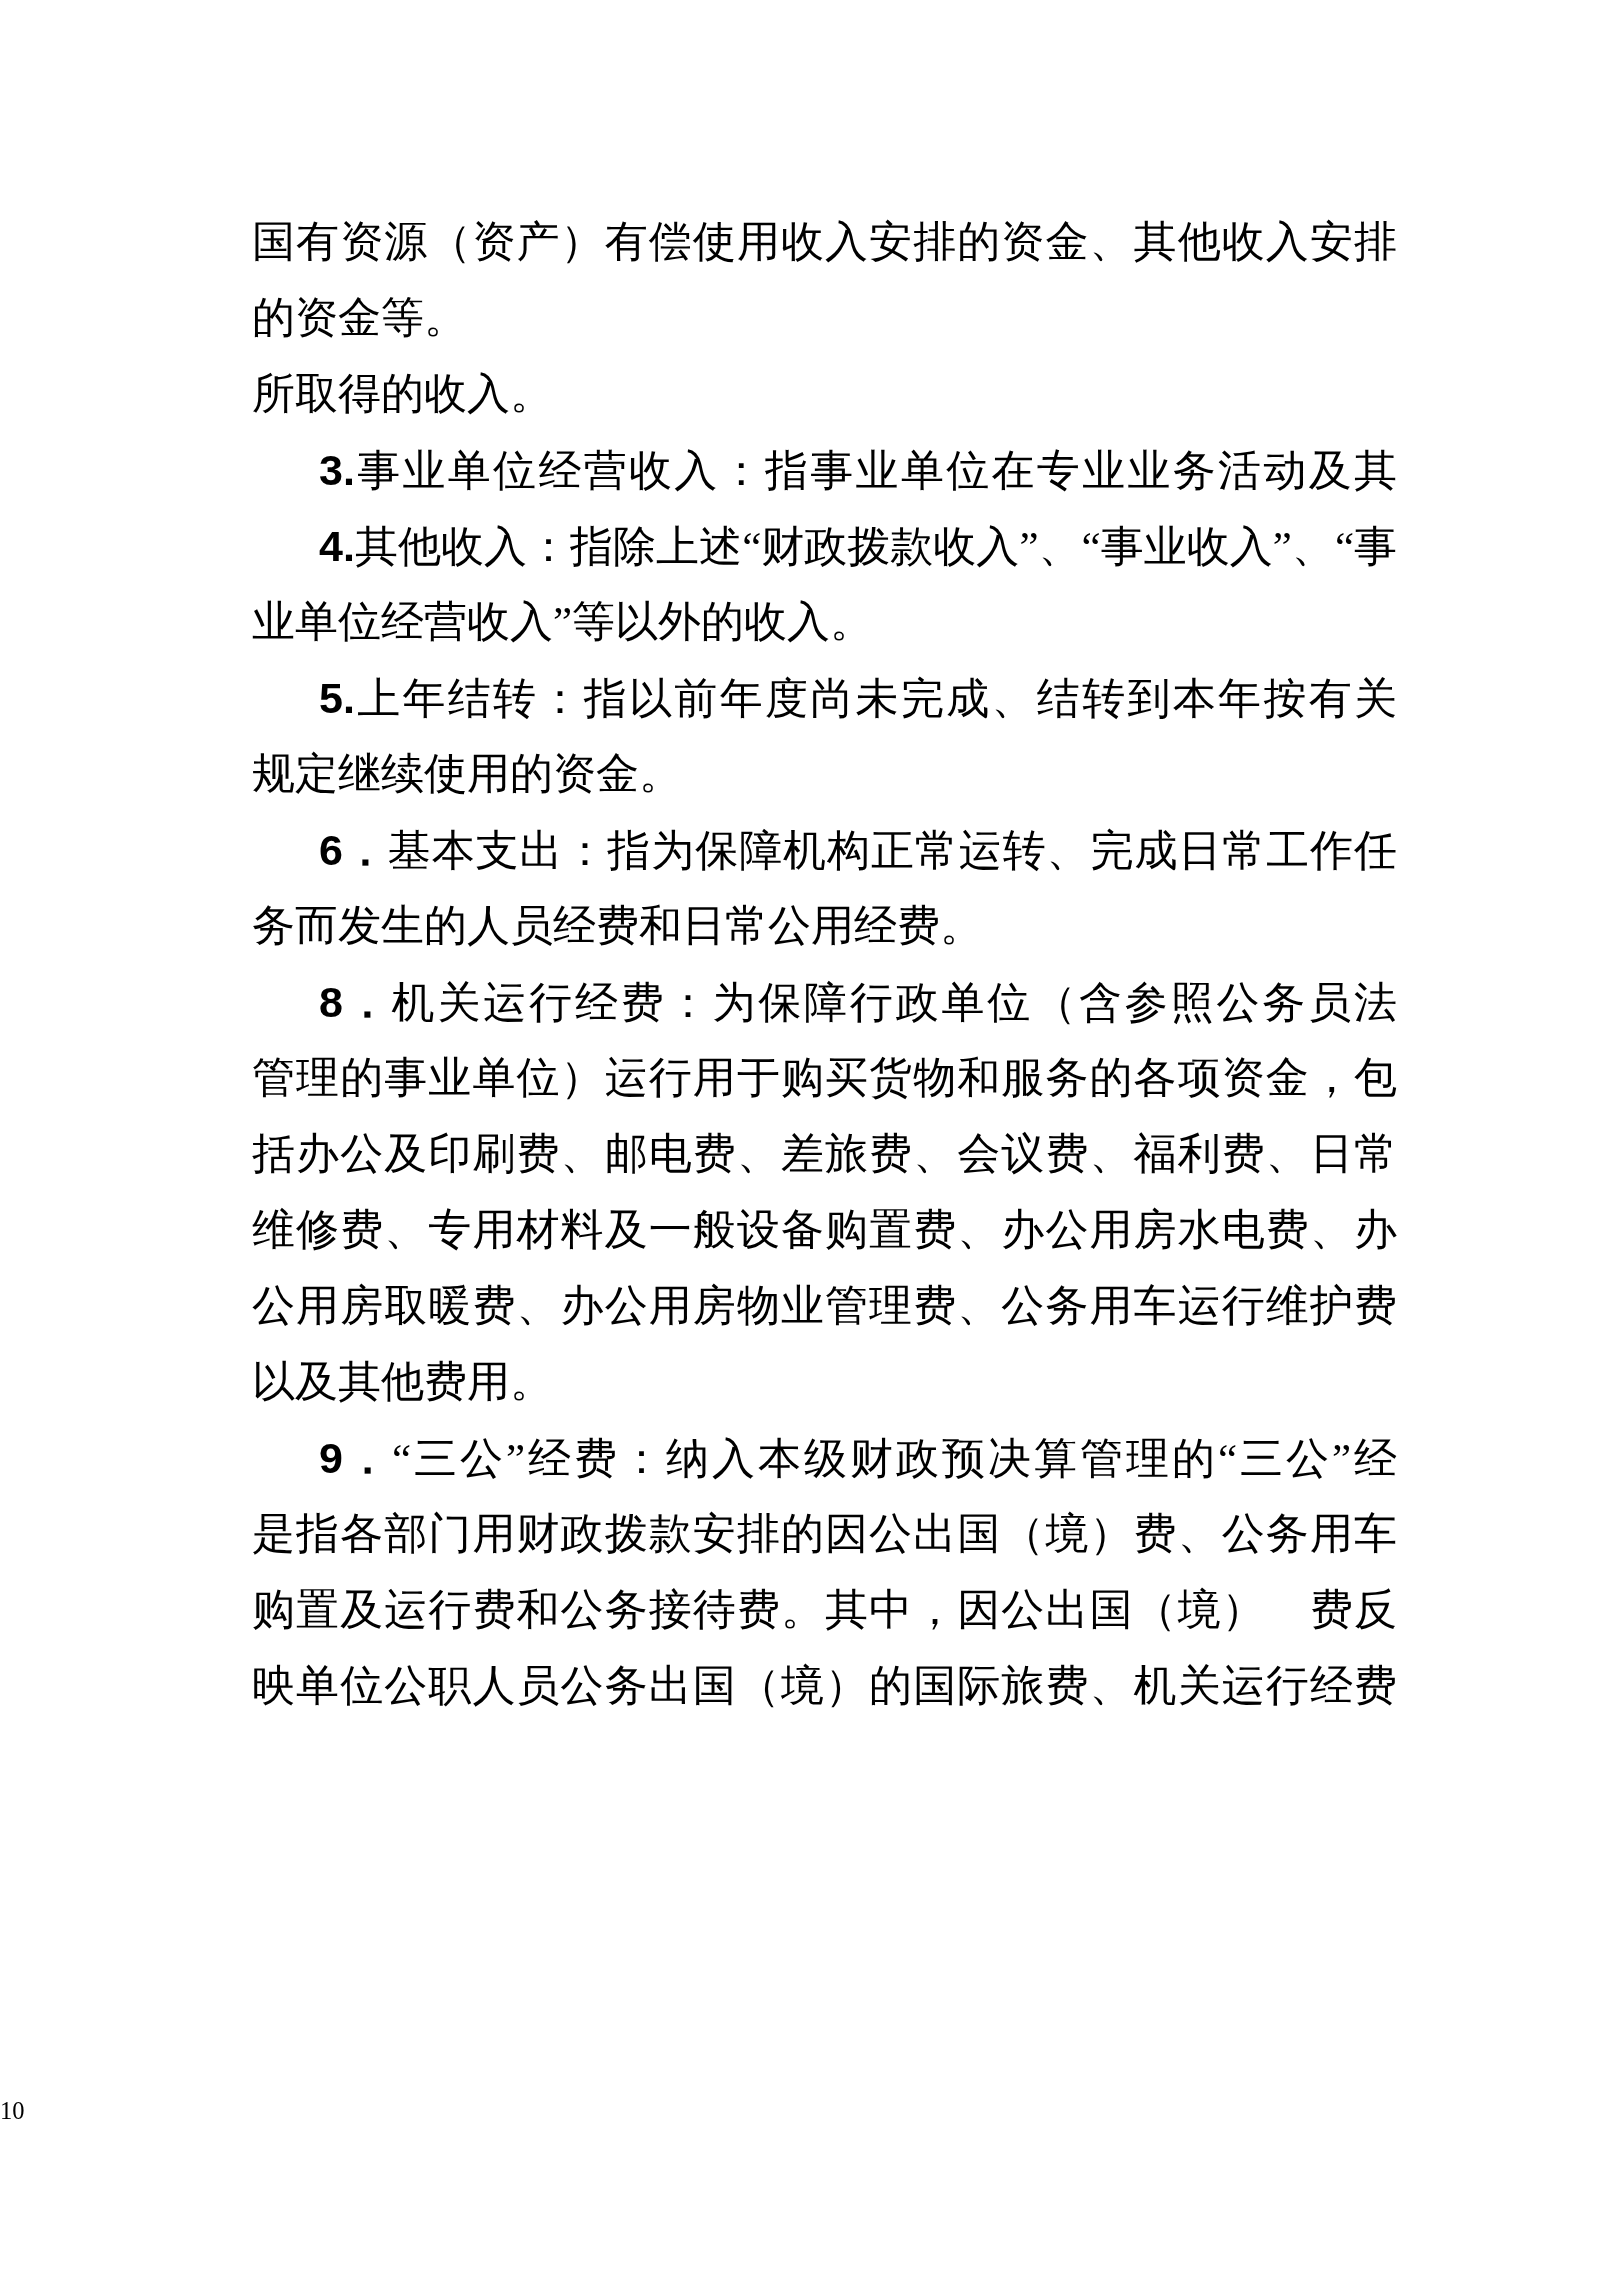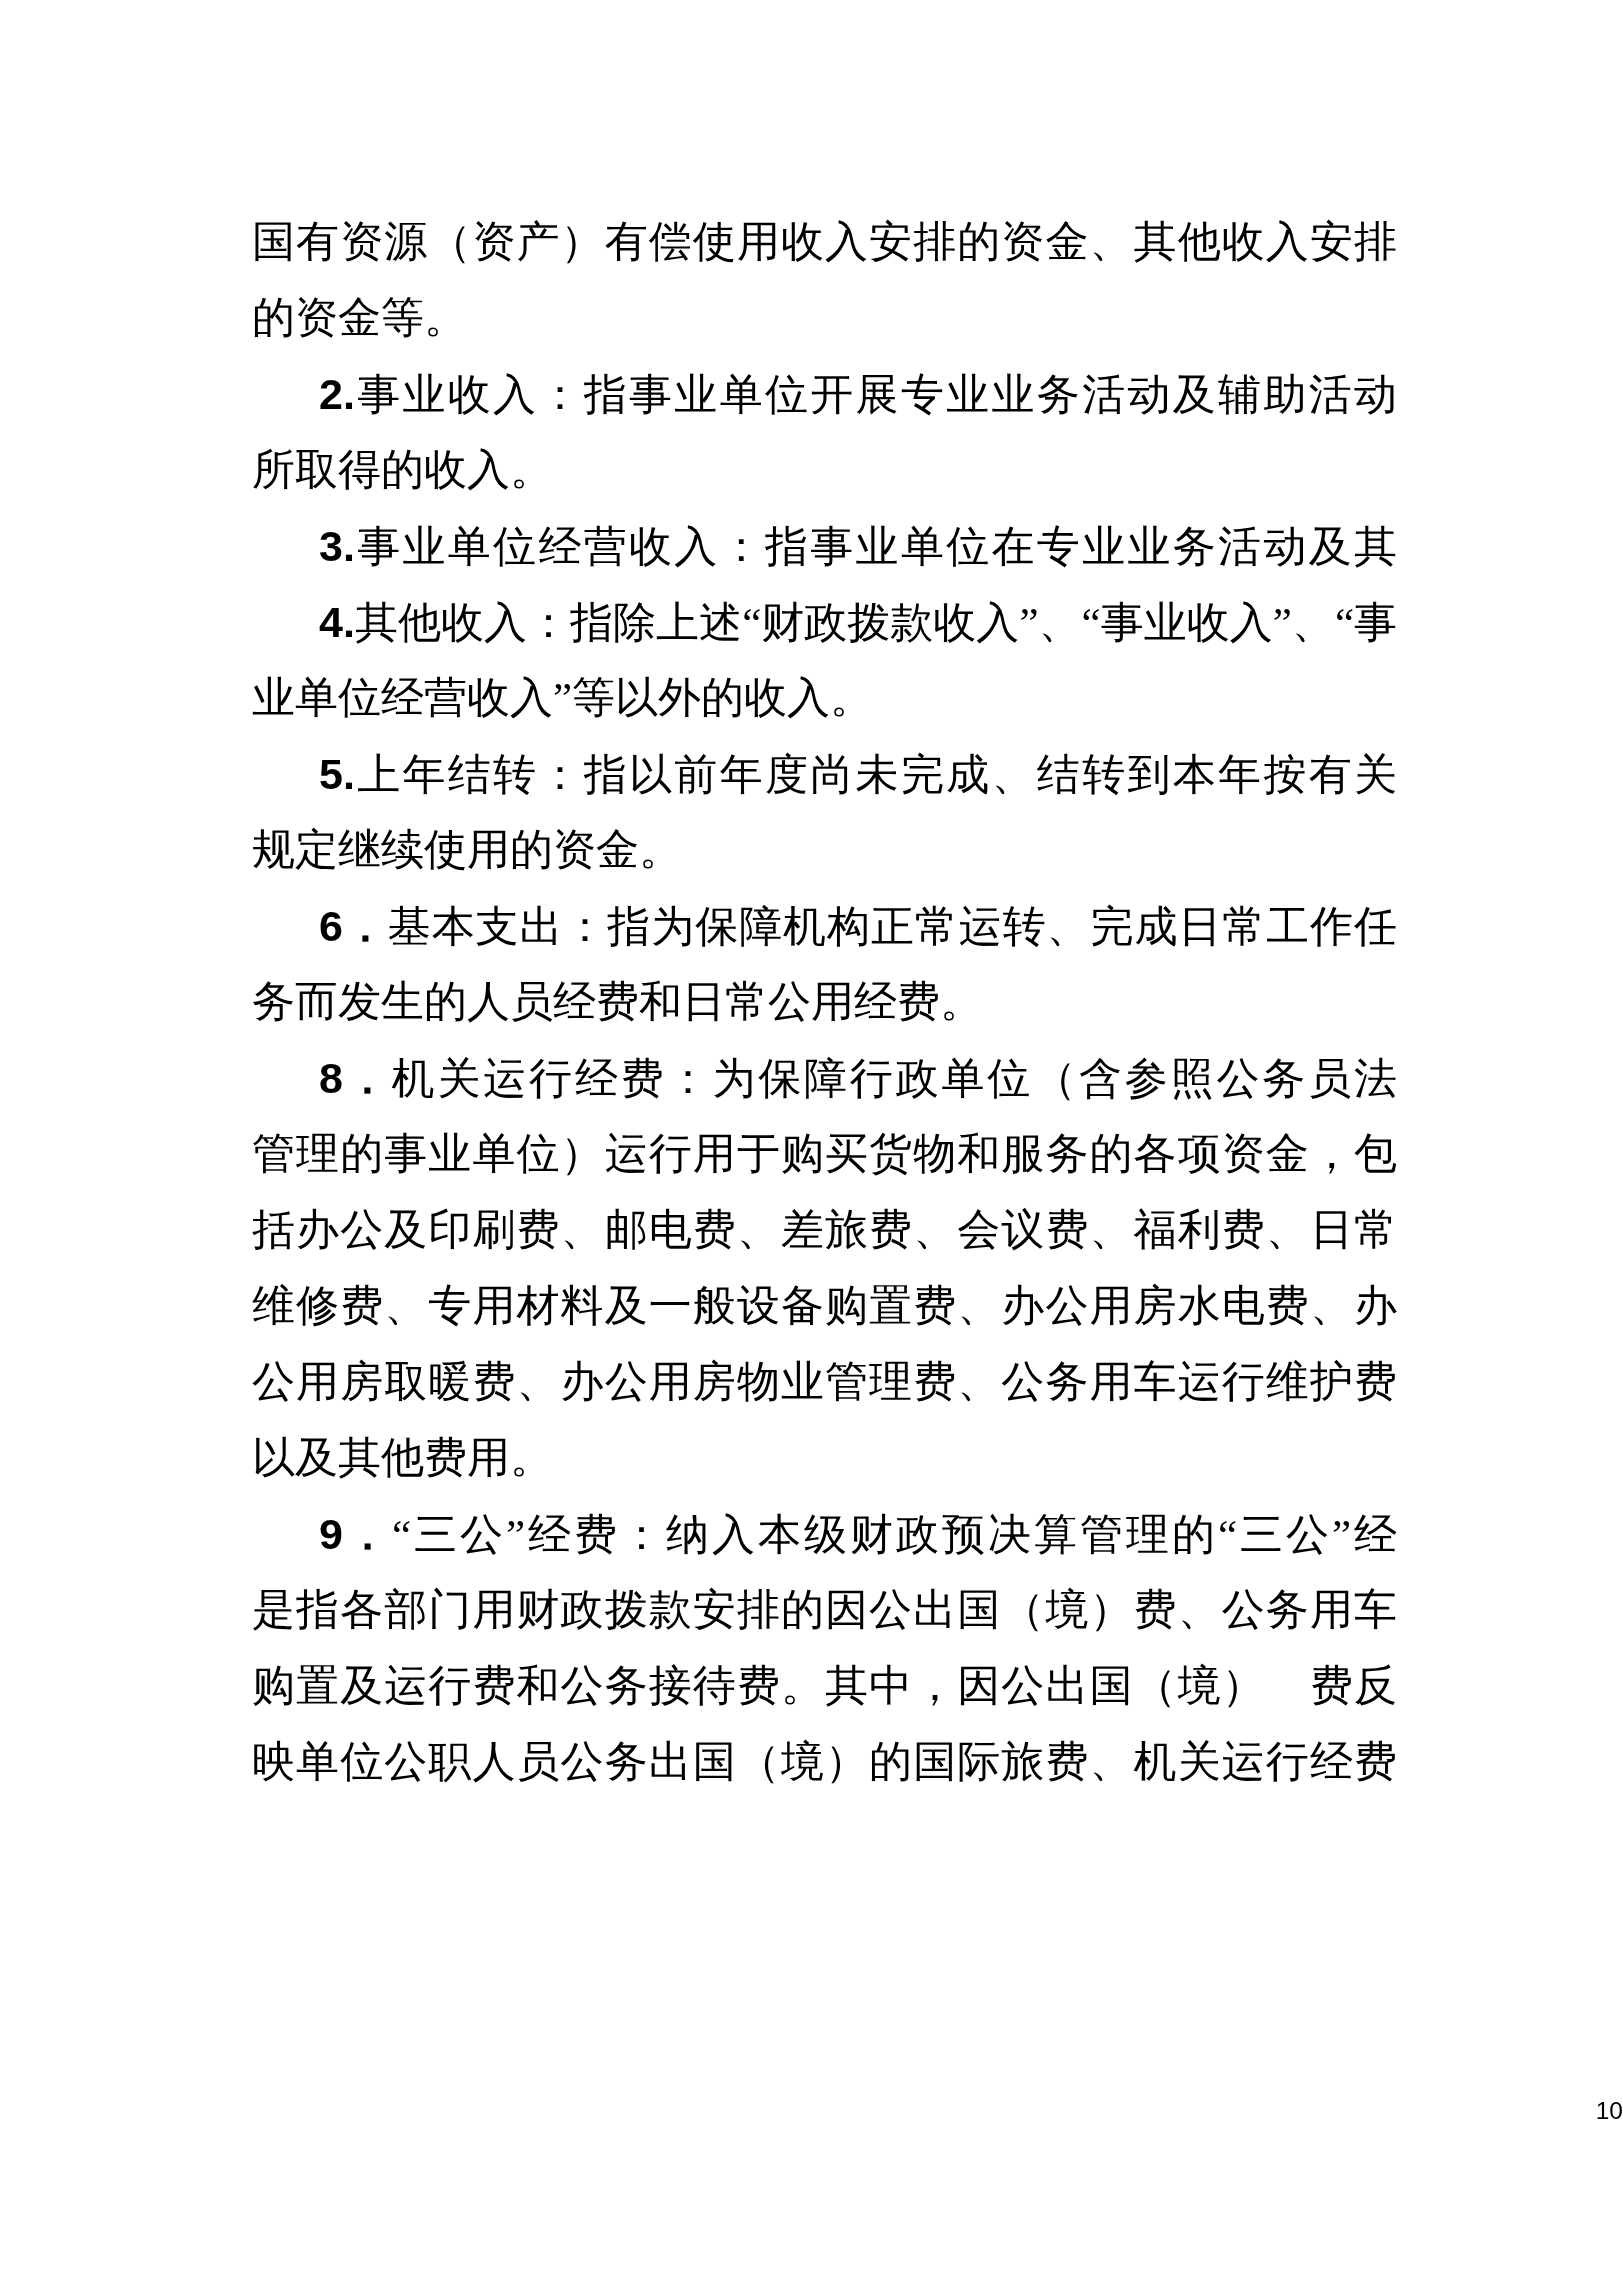--- a/index.html
+++ b/index.html
@@ -39,34 +39,33 @@
   }
   .num {
     font-family: "Liberation Sans", "DejaVu Sans", sans-serif;
     font-weight: 700;
   }
   .page-number {
     position: absolute;
     left: 0;
     top: 2096px;
     width: 100%;
-    text-align: right;
+    text-align: left;
     font-size: 24.5px;
     line-height: 29.4px;
-    font-family: Liberation Sans, sans-serif;
+    font-family: Liberation Serif, serif;
   }
 </style>
 </head>
 <body>
 
 <div class="page">
   <div class="text-block" id="text-block">
       <div class="line j">国有资源（资产）有偿使用收入安排的资金、其他收入安排</div>
       <div class="line">的资金等。</div>
-      <div class="line j ind"><span class="num">2.</span>事业收入：指事业单位开展专业业务活动及辅助活动</div>
       <div class="line">所取得的收入。</div>
       <div class="line j ind"><span class="num">3.</span>事业单位经营收入：指事业单位在专业业务活动及其</div>
       <div class="line j ind"><span class="num">4.</span>其他收入：指除上述“财政拨款收入”、“事业收入”、“事</div>
       <div class="line">业单位经营收入”等以外的收入。</div>
       <div class="line j ind"><span class="num">5.</span>上年结转：指以前年度尚未完成、结转到本年按有关</div>
       <div class="line">规定继续使用的资金。</div>
       <div class="line j ind"><span class="num">6．</span>基本支出：指为保障机构正常运转、完成日常工作任</div>
       <div class="line">务而发生的人员经费和日常公用经费。</div>
       <div class="line j ind"><span class="num">8．</span>机关运行经费：为保障行政单位（含参照公务员法</div>
       <div class="line j">管理的事业单位）运行用于购买货物和服务的各项资金，包</div>

